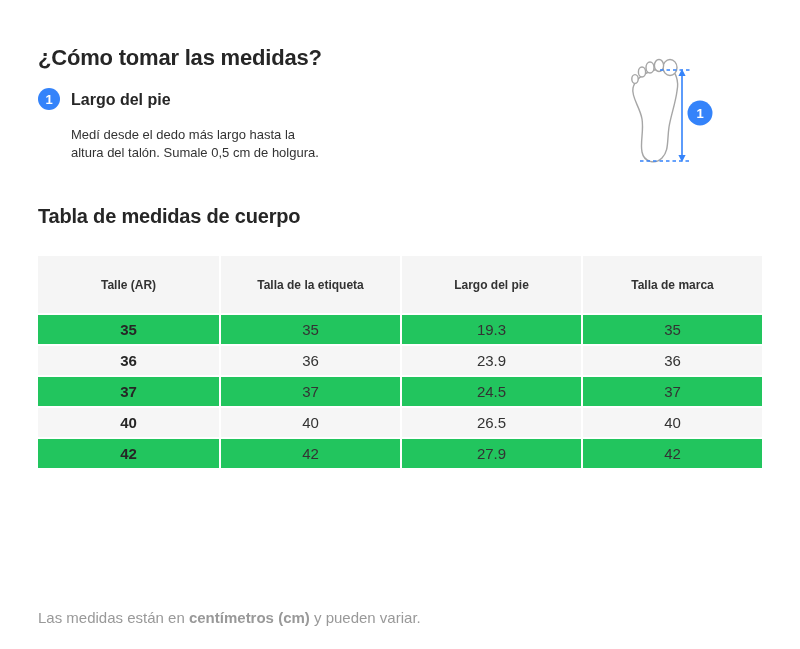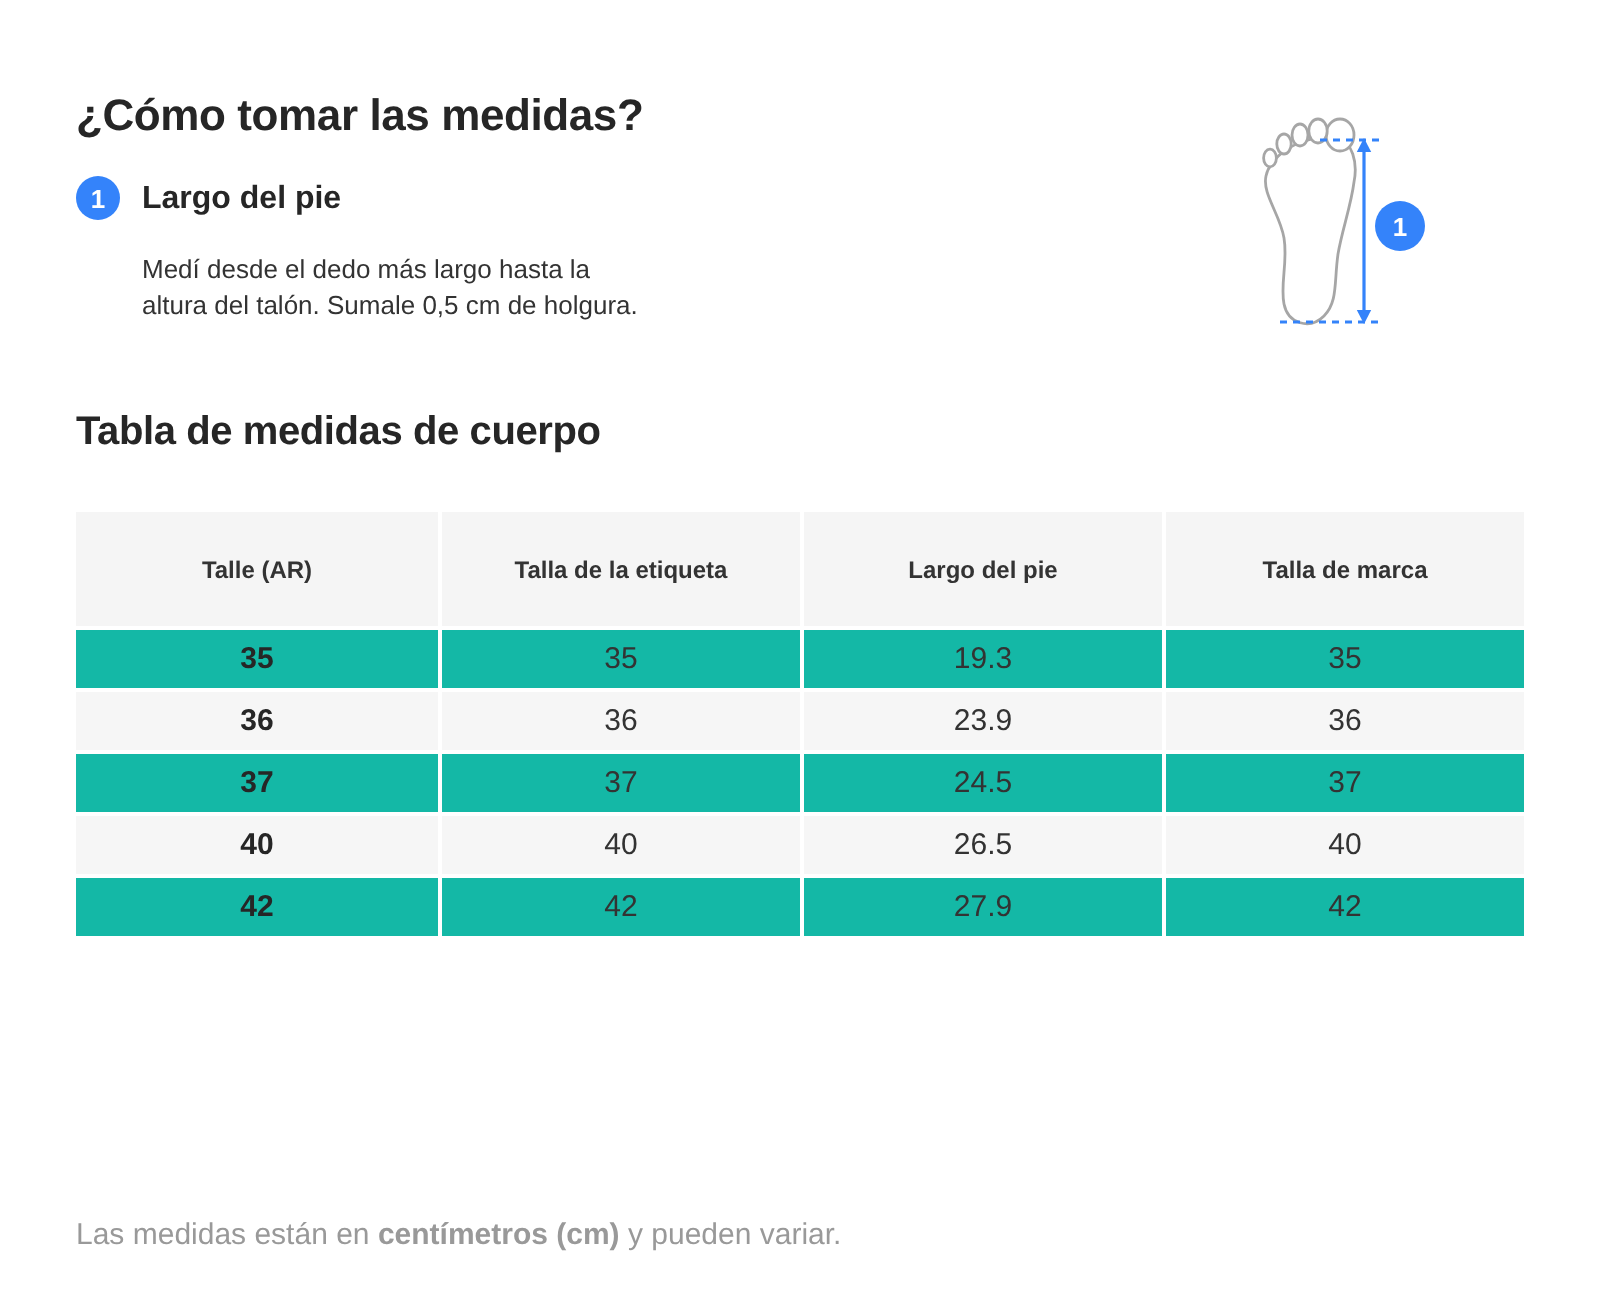--- a/index.html
+++ b/index.html
@@ -36,21 +36,21 @@
     border-collapse:separate; border-spacing:0; table-layout:fixed;
     font-size:15px; color:#333333;
   }
   .size-table th {
     background:#f5f5f5; height:57px; padding:0;
     font-weight:700; font-size:12px; text-align:center; color:#333333;
   }
   .size-table th + th { border-left:2px solid #ffffff; }
   .size-table td {
     height:29px; padding:0; text-align:center;
-    border-top:2px solid #ffffff; background:#14b8a6;
+    border-top:2px solid #ffffff; background:#22c55e;
   }
   .size-table td + td { border-left:2px solid #ffffff; }
   .size-table tbody tr:nth-child(even) td { background:#f6f6f6; }
   .size-table td:first-child { font-weight:700; color:#262626; }
 
   .footer-note { position:absolute; left:38px; top:594px; font-size:15px; color:#999999; }
   .footer-note .bold { font-weight:700; color:#999999; }
 </style>
 </head>
 <body>

